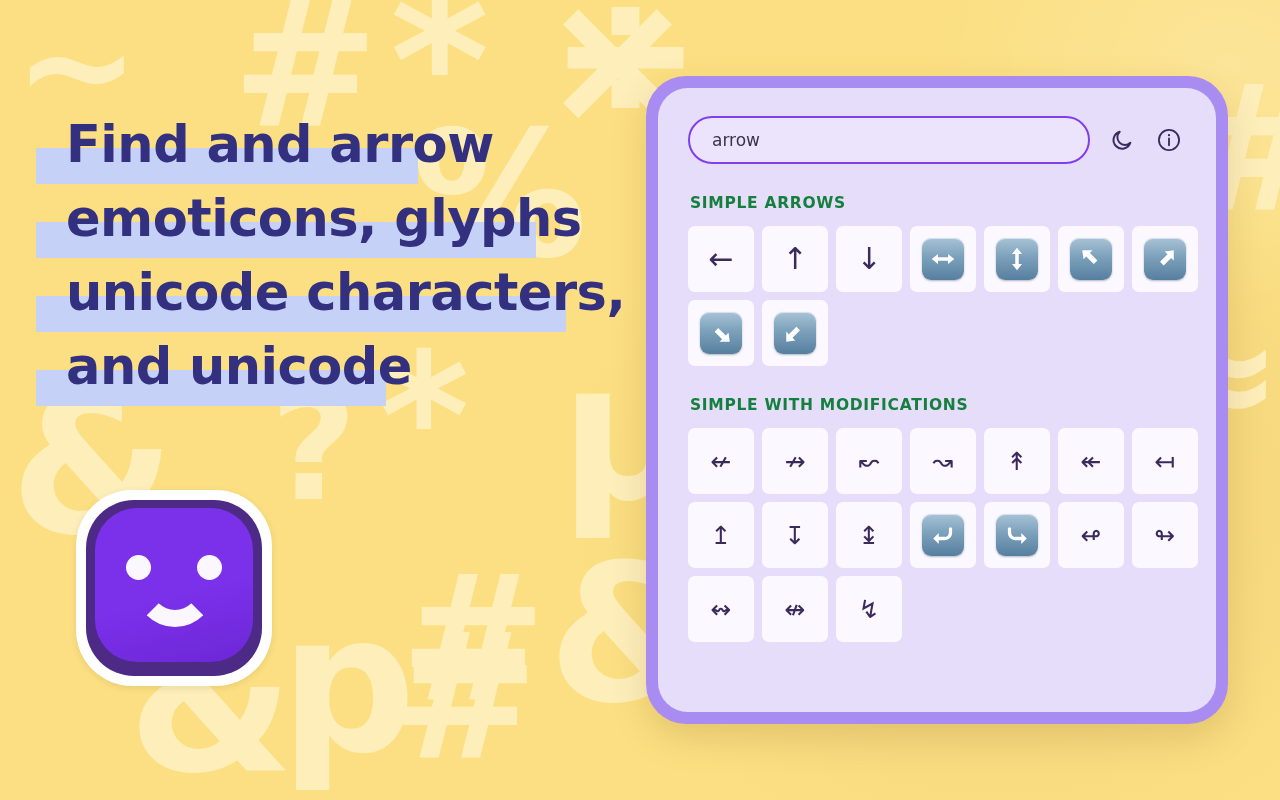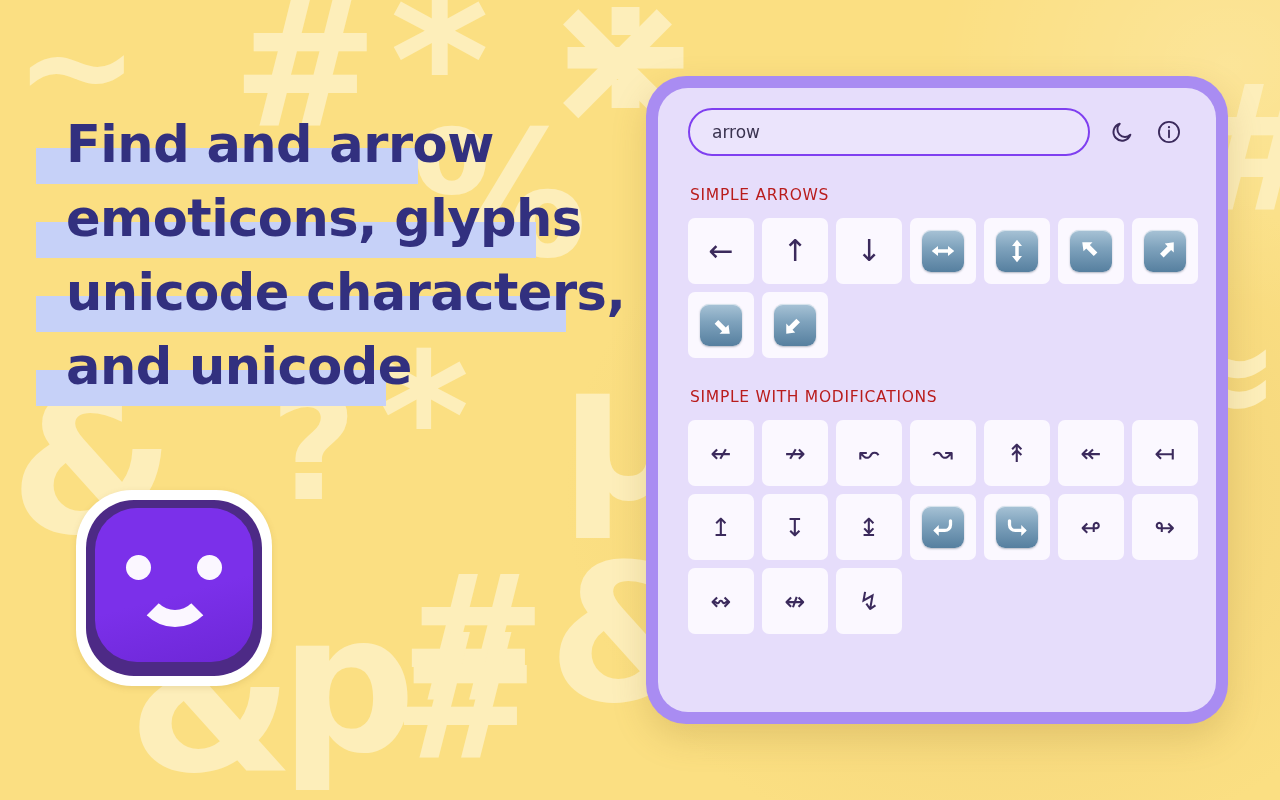--- a/index.html
+++ b/index.html
@@ -136,21 +136,21 @@
     padding: 12px;
     box-sizing: border-box;
     box-shadow: 0 14px 34px rgba(150,120,40,0.22);
   }
   #app-body {
     width: 100%;
     height: 100%;
     border-radius: 30px;
     background: #e6ddfb;
     box-sizing: border-box;
-    padding: 20px 30px 0 30px;
+    padding: 28px 30px 0 30px;
     overflow: hidden;
   }
 
   
   #topbar {
     display: flex;
     align-items: center;
     gap: 14px;
     height: 48px;
   }
@@ -176,22 +176,23 @@
     justify-content: center;
     cursor: pointer;
     flex: 0 0 auto;
   }
 
   
   .section-title {
     font-family: "DejaVu Sans", sans-serif;
     font-size: 15.5px;
     letter-spacing: 0.7px;
-    color: #b91c1c;
+    color: #15803d;
     margin: 30px 0 14px 2px;
+    font-weight: bold;
   }
   .grid {
     display: grid;
     grid-template-columns: repeat(7, 66px);
     gap: 8px;
   }
   .cell {
     width: 66px;
     height: 66px;
     border-radius: 7px;

